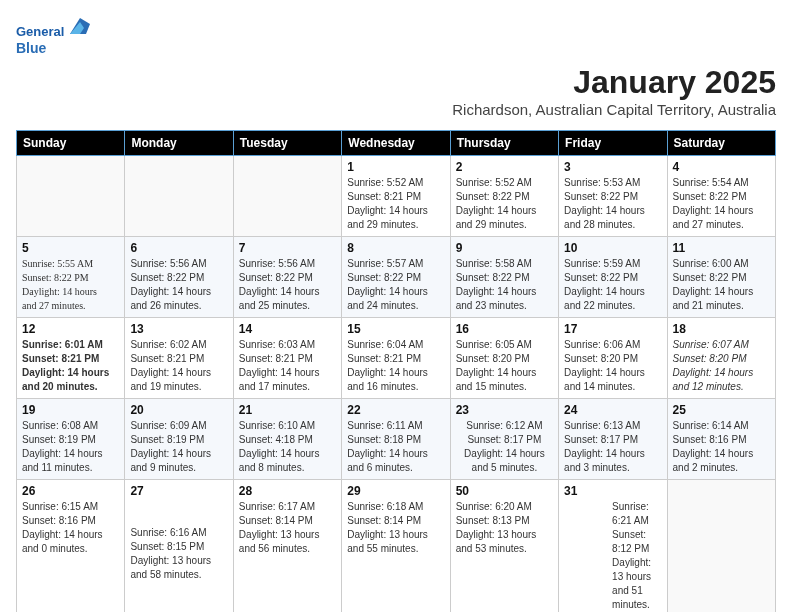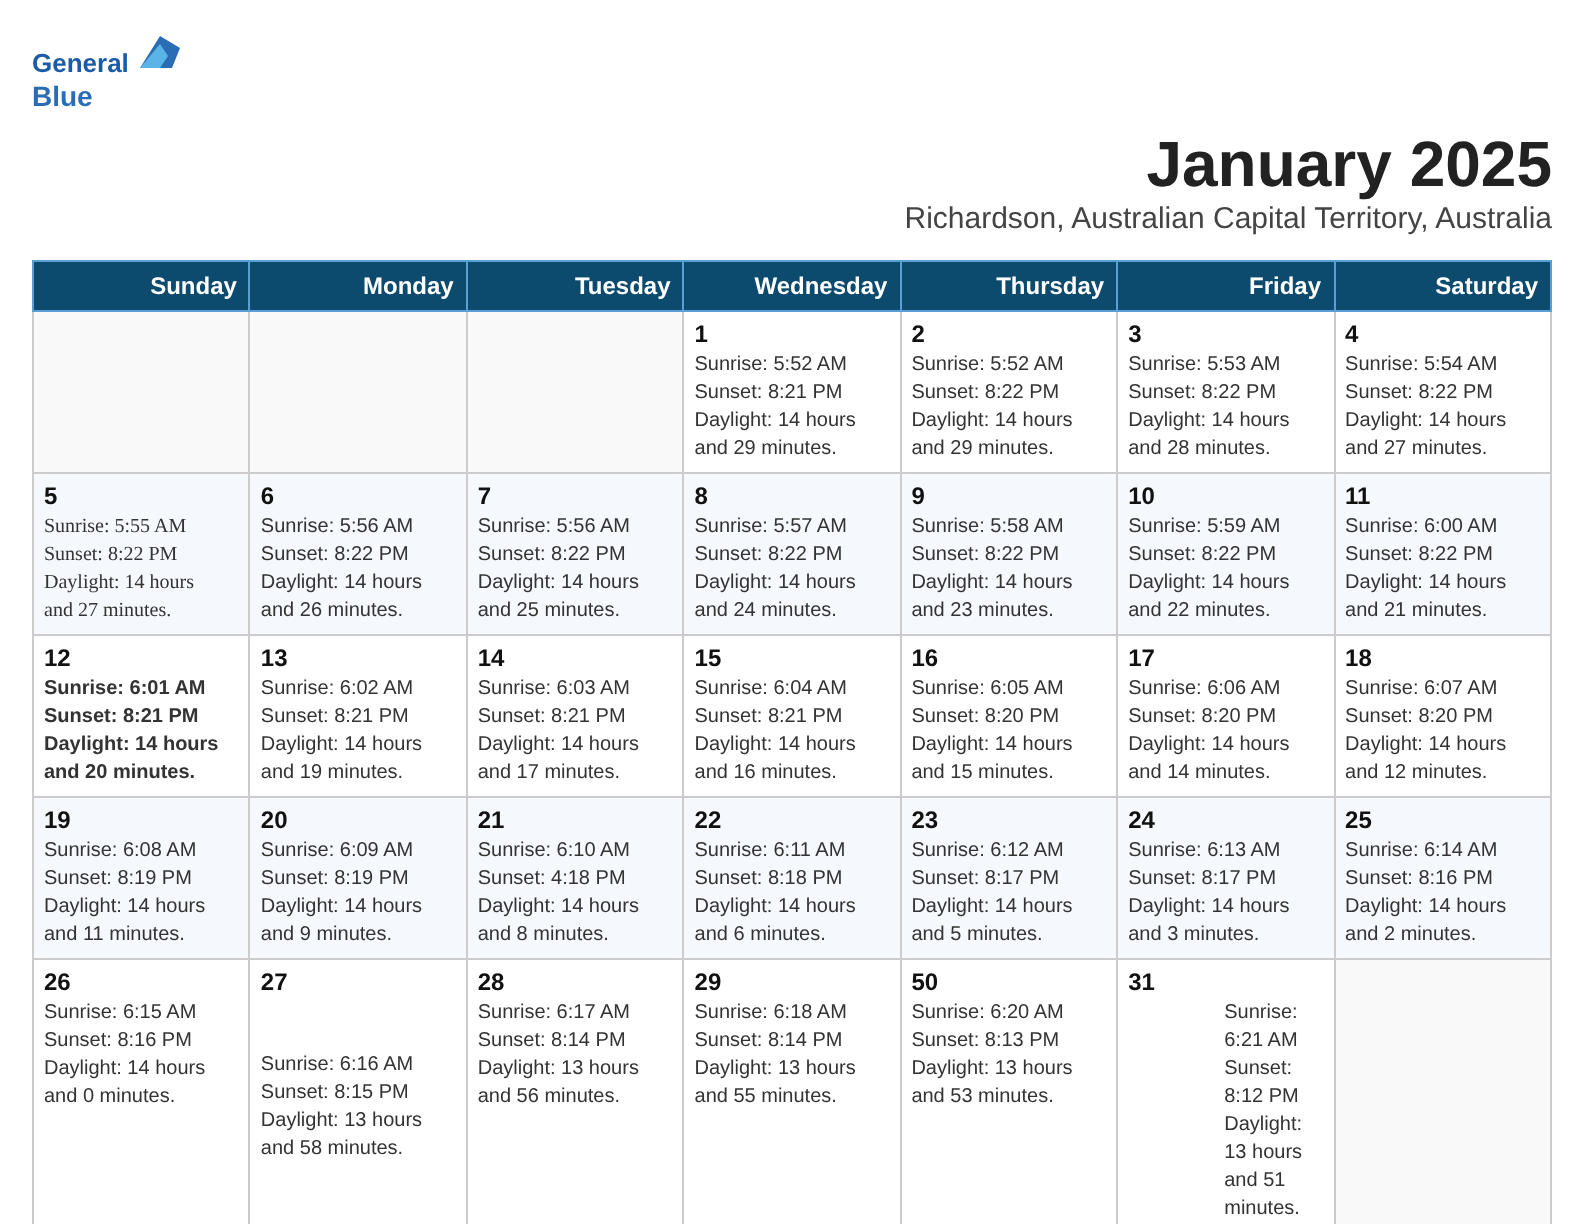--- a/index.html
+++ b/index.html
@@ -43,23 +43,23 @@
       font-size: 15px;
       color: #444;
       margin-bottom: 8px;
     }
     .calendar-table {
       width: 100%;
       border-collapse: collapse;
       font-size: 10.5px;
     }
     .calendar-table th {
-      background-color: #0c4a6e;
+      background-color: #000000;
       color: #fff;
-      text-align: right;
+      text-align: left;
       padding: 5px 6px;
       font-size: 12px;
       border: 1px solid #5a9fd4;
     }
     .calendar-table td {
       vertical-align: top;
       padding: 4px 5px;
       border: 1px solid #ccc;
       width: calc(100% / 7);
       min-height: 80px;
@@ -247,21 +247,21 @@
           </td>
           <td>
             <div class="day-number">17</div>
             <div class="day-info" style="white-space: pre-line;">Sunrise: 6:06 AM
 Sunset: 8:20 PM
 Daylight: 14 hours
 and 14 minutes.</div>
           </td>
           <td>
             <div class="day-number">18</div>
-            <div class="day-info" style="white-space: pre-line;">Sunrise: 6:07 AM
+            <div class="day-info" style="white-space: pre-line; font-style: italic;">Sunrise: 6:07 AM
 Sunset: 8:20 PM
 Daylight: 14 hours
 and 12 minutes.</div>
           </td>
         </tr>
         <tr>
           <td>
             <div class="day-number">19</div>
             <div class="day-info" style="white-space: pre-line;">Sunrise: 6:08 AM
 Sunset: 8:19 PM
@@ -284,21 +284,21 @@
           </td>
           <td>
             <div class="day-number">22</div>
             <div class="day-info" style="white-space: pre-line;">Sunrise: 6:11 AM
 Sunset: 8:18 PM
 Daylight: 14 hours
 and 6 minutes.</div>
           </td>
           <td>
             <div class="day-number">23</div>
-            <div class="day-info" style="white-space: pre-line;">Sunrise: 6:12 AM
+            <div class="day-info" style="white-space: pre-line; text-align: center;">Sunrise: 6:12 AM
 Sunset: 8:17 PM
 Daylight: 14 hours
 and 5 minutes.</div>
           </td>
           <td>
             <div class="day-number">24</div>
             <div class="day-info" style="white-space: pre-line;">Sunrise: 6:13 AM
 Sunset: 8:17 PM
 Daylight: 14 hours
 and 3 minutes.</div>

